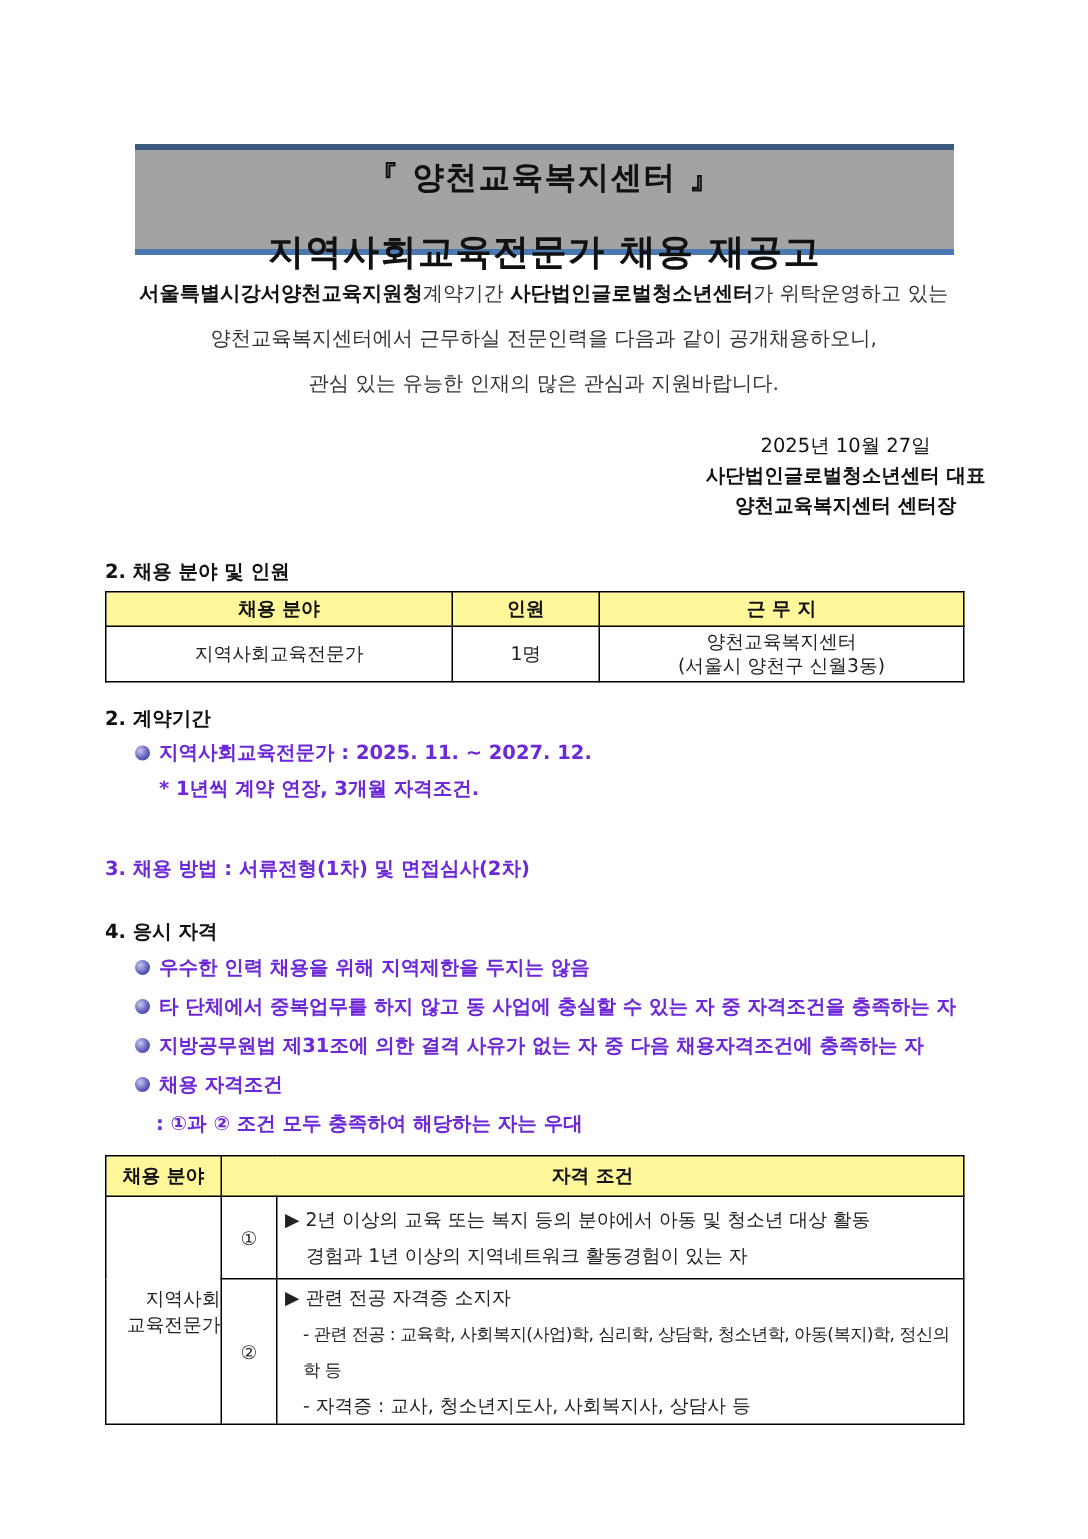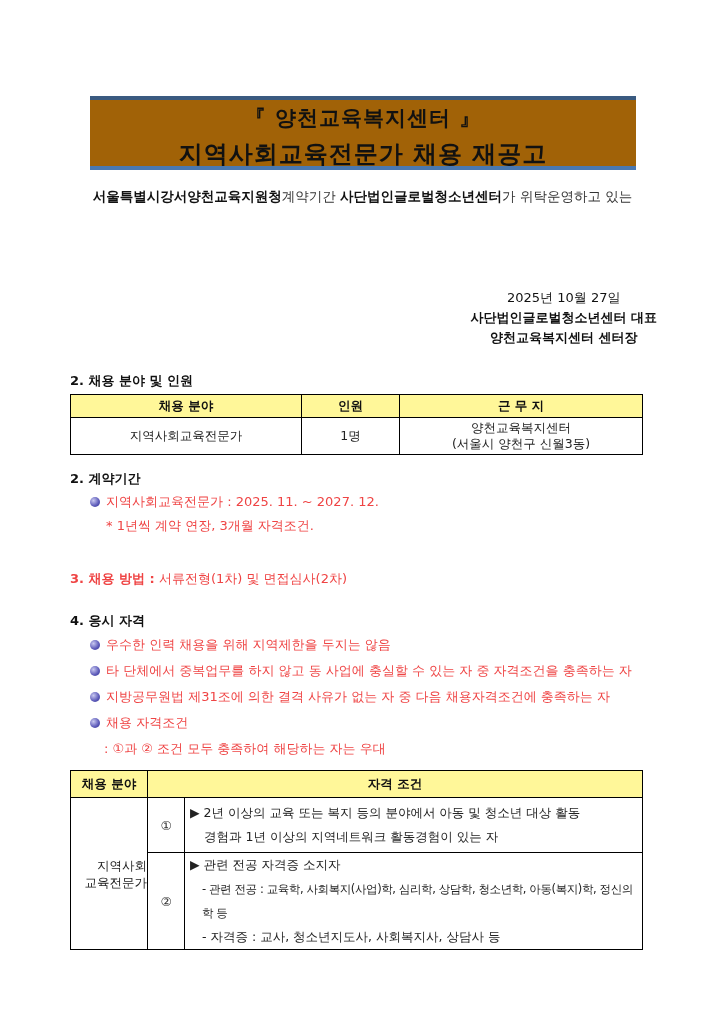--- a/index.html
+++ b/index.html
@@ -1,48 +1,50 @@
 <!DOCTYPE html>
 <html><head>
 <meta charset="utf-8">
 <style>
   html, body { margin: 0; padding: 0; background: #ffffff; }
   body { width: 725px; height: 1026px; position: relative; font-family: "DejaVu Sans", sans-serif; color: #111; overflow: hidden; }
-  .title-box { position: absolute; left: 90px; top: 96px; width: 546px; height: 74px; background: #a16207; border-top: 4px solid #3a5a80; border-bottom: 4px solid #4a78b0; box-sizing: border-box; text-align: center; }
+  .title-box { position: absolute; left: 90px; top: 96px; width: 546px; height: 74px; background: #a3a3a3; border-top: 4px solid #3a5a80; border-bottom: 4px solid #4a78b0; box-sizing: border-box; text-align: center; }
   .title1 { font-size: 21px; font-weight: bold; margin-top: 4px; letter-spacing: 1px; }
-  .title2 { font-size: 24px; font-weight: bold; margin-top: 6px; letter-spacing: 1px; }
+  .title2 { font-size: 24px; font-weight: bold; margin-top: 20px; letter-spacing: 1px; }
   .intro { position: absolute; left: 60px; width: 605px; text-align: center; font-size: 13.5px; color: #333; line-height: 30px; top: 181px; }
   .intro b { color: #111; margin-top: 16px; }
   .date-block { position: absolute; right: 68px; top: 288px; text-align: center; font-size: 13px; line-height: 20px; }
   .date-block .bold { font-weight: bold; }
   .sec { position: absolute; left: 70px; font-size: 13px; font-weight: bold; }
   .t1 { position: absolute; left: 70px; top: 394px; width: 573px; border-collapse: collapse; font-size: 12.5px; }
   .t1 td, .t1 th { border: 1px solid #000; text-align: center; padding: 0; }
   .t1 th { background: #fff799; height: 22px; font-weight: bold; }
   .t1 td { height: 36px; line-height: 16px; color: #222; }
-  .line { position: absolute; font-size: 13px; color: #ef4444; white-space: nowrap; }
+  .line { position: absolute; font-size: 13px; color: #6d28d9; white-space: nowrap; font-weight: bold; }
   .bullet { display: inline-block; width: 10px; height: 10px; border-radius: 50%; background: radial-gradient(circle at 35% 35%, #c8c8f0, #5a58b8 60%, #3a3890); margin-right: 6px; vertical-align: -1px; }
   .t2 { position: absolute; left: 70px; top: 770px; width: 573px; border-collapse: collapse; font-size: 12.5px; }
   .t2 td, .t2 th { border: 1px solid #000; padding: 0; }
   .t2 th { background: #fff799; height: 26px; font-weight: bold; text-align: center; }
   .t2 .field { width: 76px; text-align: right; line-height: 17px; color: #222; }
   .t2 .num { width: 36px; text-align: center; color: #333; }
   .t2 .desc { padding-left: 5px; line-height: 24px; color: #222; }
   .t2 .desc .small { font-size: 11.5px; letter-spacing: -0.4px; }
 </style>
 </head>
 <body>
 
 <div class="title-box">
   <div class="title1">『 양천교육복지센터 』</div>
   <div class="title2">지역사회교육전문가 채용 재공고</div>
 </div>
 
 <div class="intro">
   <div><b>서울특별시강서양천교육지원청</b><span>계약기간 </span><b>사단법인글로벌청소년센터</b><span>가 위탁운영하고 있는</span></div>
+  <div>양천교육복지센터에서 근무하실 전문인력을 다음과 같이 공개채용하오니,</div>
+  <div>관심 있는 유능한 인재의 많은 관심과 지원바랍니다.</div>
 </div>
 
 <div class="date-block">
   <div>2025년 10월 27일</div>
   <div class="bold">사단법인글로벌청소년센터 대표</div>
   <div class="bold">양천교육복지센터 센터장</div>
 </div>
 
 <div class="sec" style="top:372px">2. 채용 분야 및 인원</div>
 <table class="t1">

